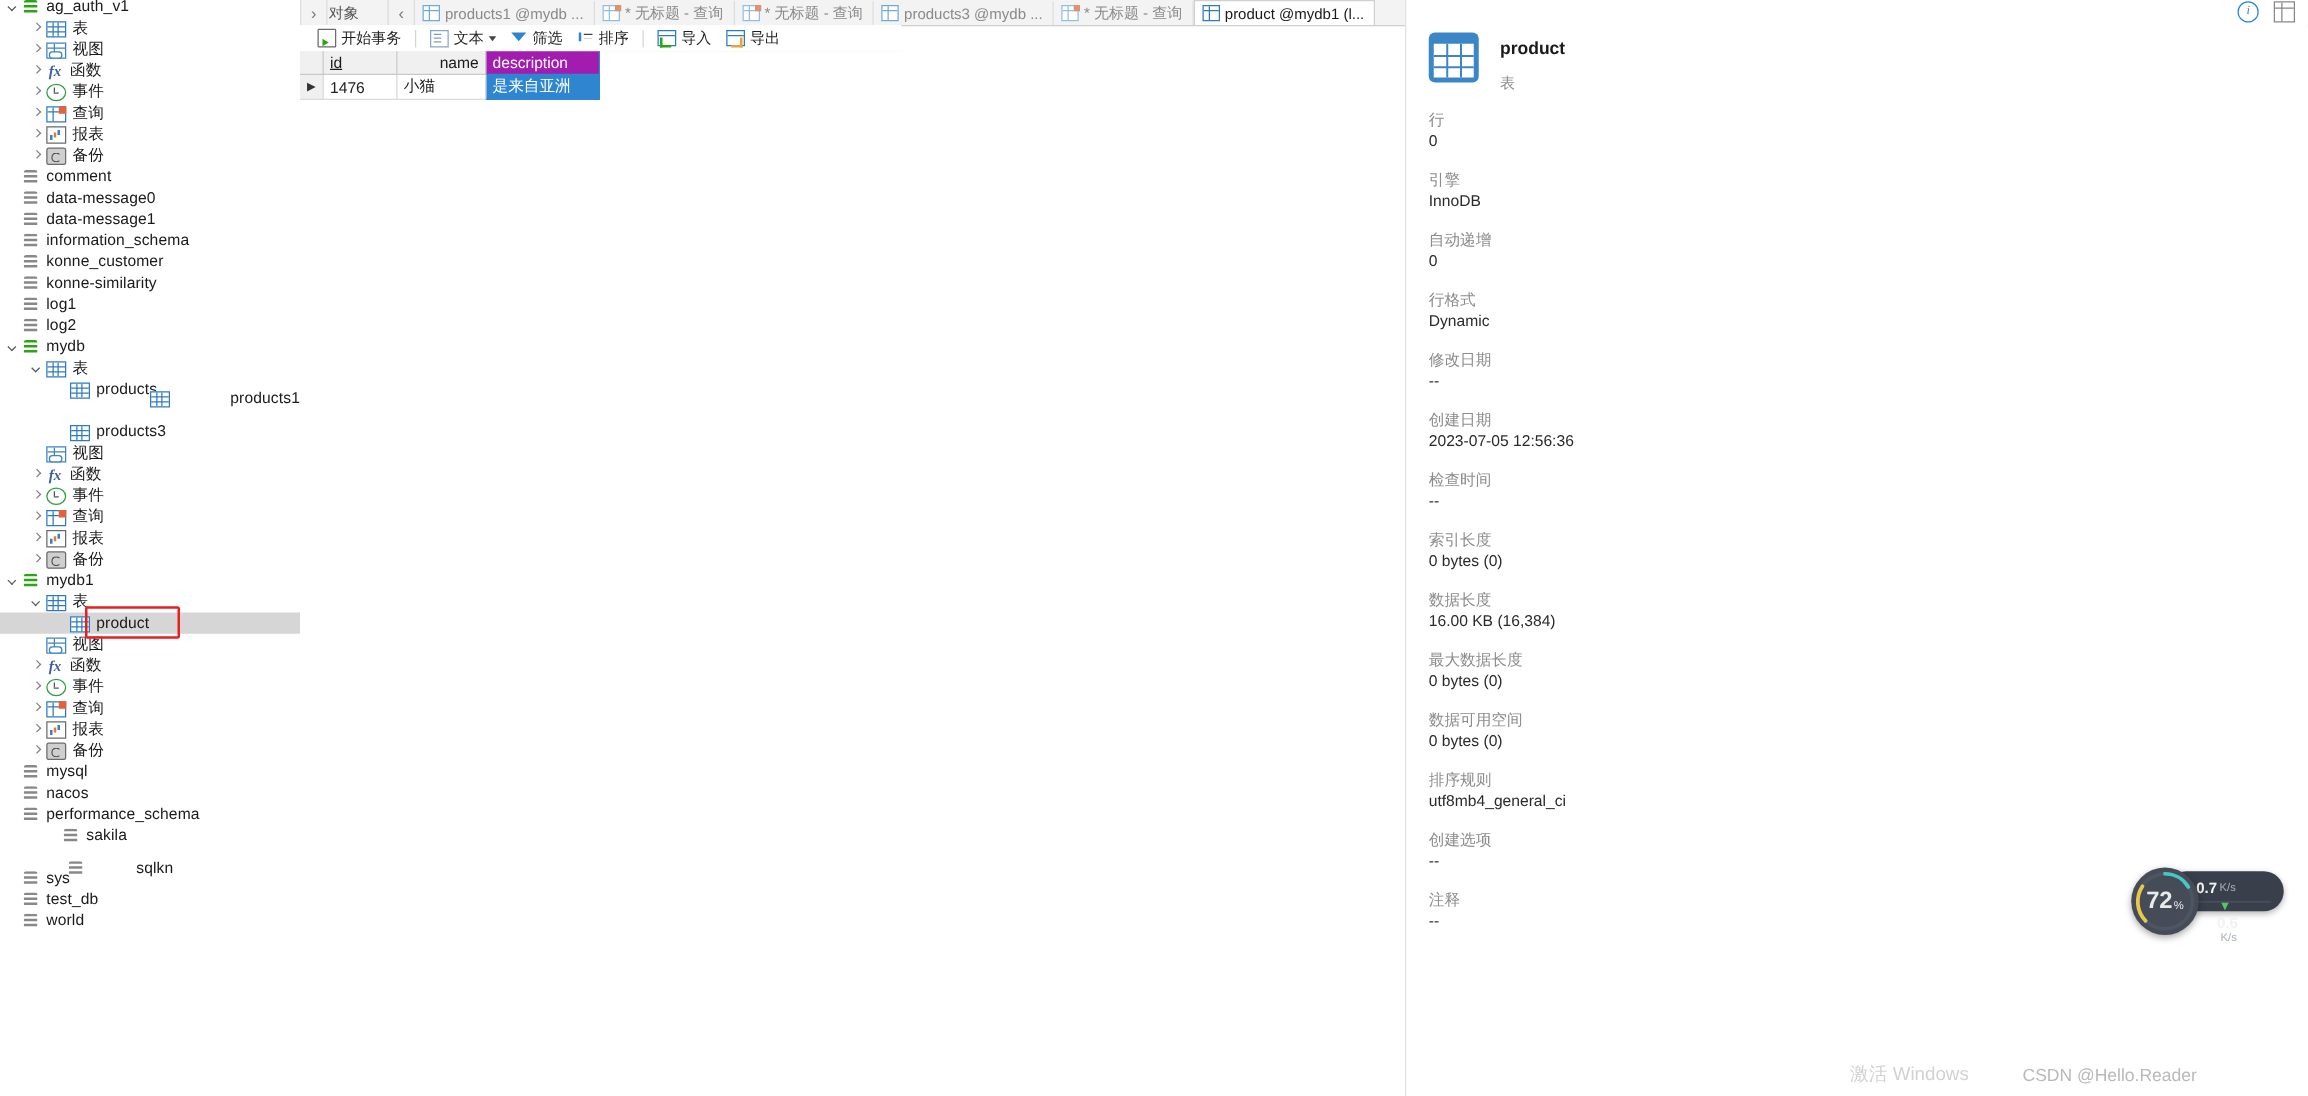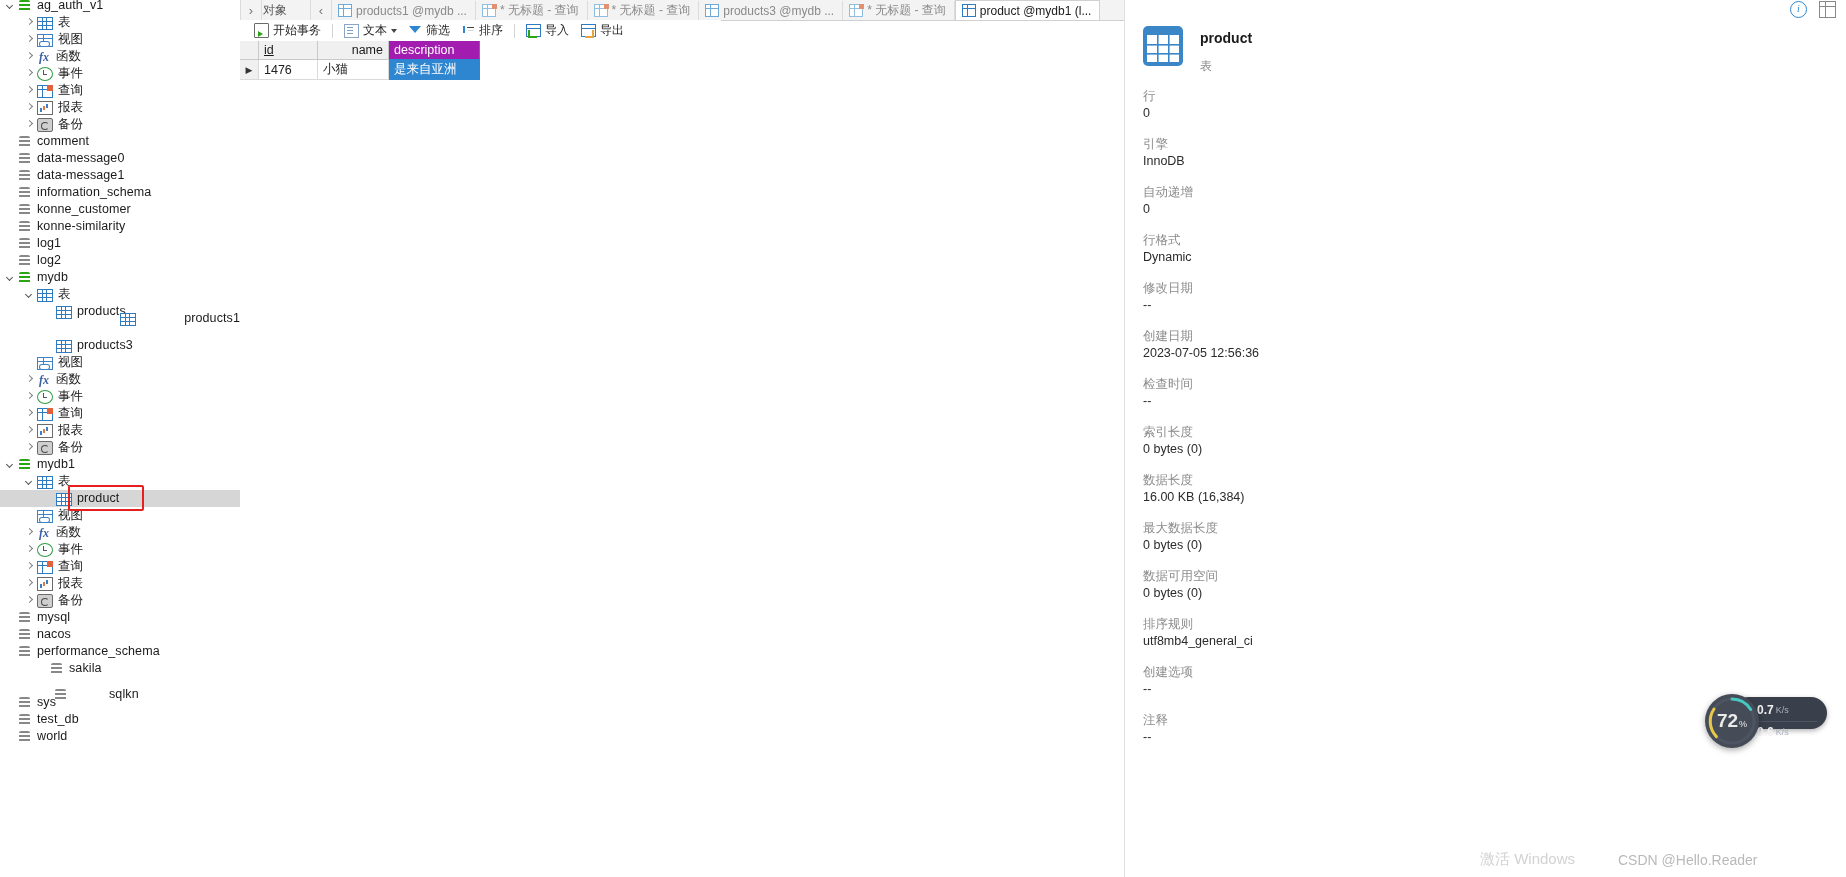--- a/index.html
+++ b/index.html
@@ -194,21 +194,21 @@
   .prop .k{font-size:12.5px;color:#8c8c8c;line-height:17px;}
   .prop .v{font-size:12.5px;color:#2a2a2a;line-height:17px;}
 
   
   .netwidget{position:absolute;left:1705px;top:694px;width:122px;height:54px;}
   .nw-pill{position:absolute;left:28px;top:3px;width:94px;height:32px;background:#3a404b;
     border-radius:24px;box-shadow:0 2px 5px rgba(0,0,0,.3);}
   .nw-pill .row{position:absolute;left:10px;width:78px;height:22px;display:flex;align-items:center;
     color:#e6e6e6;font-size:11px;}
   .nw-pill .row.up{top:2px;}
-  .nw-pill .row.dn{top:24px;}
+  .nw-pill .row.dn{top:24px;flex-direction:column;}
   .nw-pill .divider{position:absolute;left:10px;top:24px;width:74px;height:1px;background:#4d5462;}
   .nw-arrow{width:9px;margin-right:5px;font-size:10px;line-height:10px;}
   .nw-arrow.u{color:#5aa9e6;}
   .nw-arrow.d{color:#4fc76a;}
   .nw-val{font-weight:bold;font-size:12px;color:#f2f2f2;}
   .nw-unit{font-size:9px;color:#a9b0bb;margin-left:2px;}
   .nw-circle{position:absolute;left:0;top:0;width:54px;height:54px;border-radius:50%;
     background:#454b57;box-shadow:0 2px 6px rgba(0,0,0,.35);}
   .nw-pct{position:absolute;left:0;top:0;width:54px;height:54px;display:flex;
     align-items:center;justify-content:center;color:#eaeaea;font-size:19px;font-weight:bold;}

